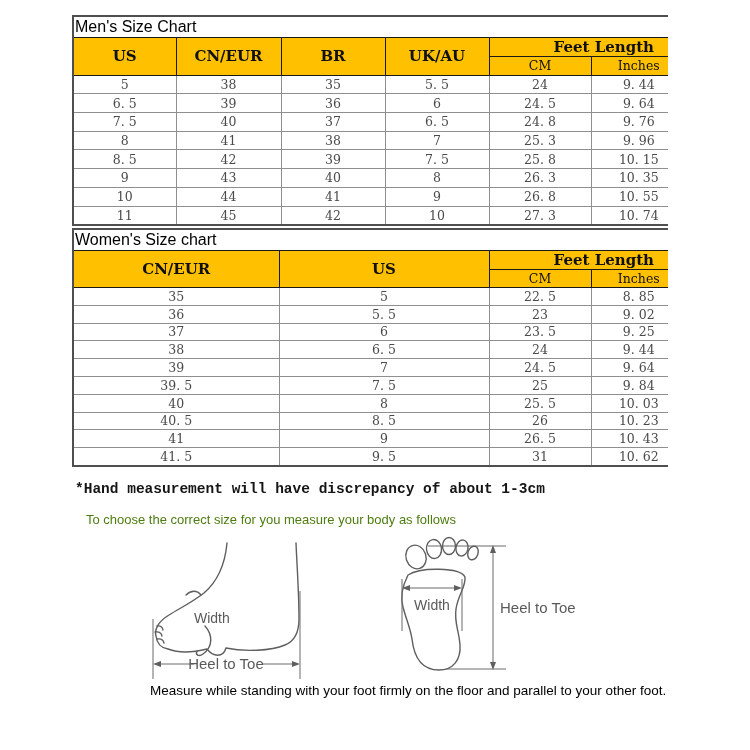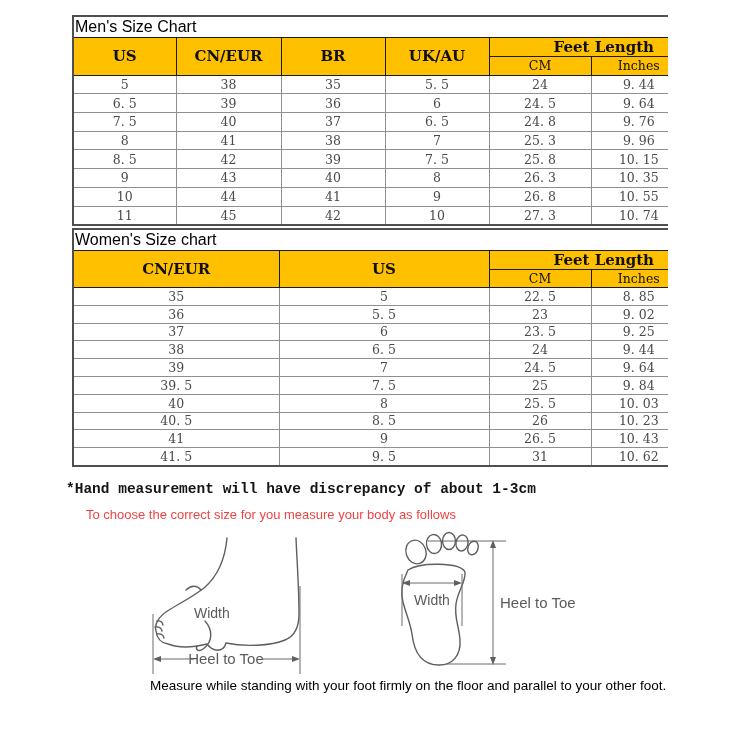--- a/index.html
+++ b/index.html
@@ -14,25 +14,25 @@
                 color:#101010;padding:0;}
   .head-row td{font-weight:bold;font-size:15px;}
   .head-row td.feet{height:15px;padding-left:32px;}
   .sub-row td{font-size:12.5px;height:16px;font-weight:normal;}
   tbody td{border:1px solid #8f8f8f;text-align:center;padding:0;
            font-family:"DejaVu Serif",serif;font-size:12.5px;color:#4a4a4a;}
   table.men tbody td{height:17.7px;}
   table.women tbody td{height:16.8px;}
   
   .notes{margin:12px 0 0 63px;}
-  .notes p{margin:3px;line-height:21px;font-family:"Liberation Mono",monospace;
+  .notes p{margin:12px;line-height:21px;font-family:"Liberation Mono",monospace;
            font-weight:bold;font-size:14.5px;color:#151515;white-space:pre;}
   
   .htm-title{margin:9px 0 0 86px;font-size:19px;color:#555555;}
-  .htm-sub{margin:7px 0 0 86px;font-size:13px;color:#ef4444;}
+  .htm-sub{margin:7px 0 0 86px;font-size:13px;color:#4d7c0f;}
   
   .diagrams{position:relative;height:150px;margin-top:2px;}
   svg.side{position:absolute;left:150px;top:4px;}
   svg.sole{position:absolute;left:396px;top:0;}
   .dline{stroke:#5f5f5f;stroke-width:1.4;fill:none;stroke-linecap:round;}
   .dthin{stroke:#6a6a6a;stroke-width:1;fill:none;}
   .dfill{fill:#5f5f5f;stroke:none;}
   .dlabel{font-family:"Liberation Sans",sans-serif;fill:#5a5a5a;}
   
   .caption{margin:4px 0 0 150px;font-size:13.5px;color:#000000;}

